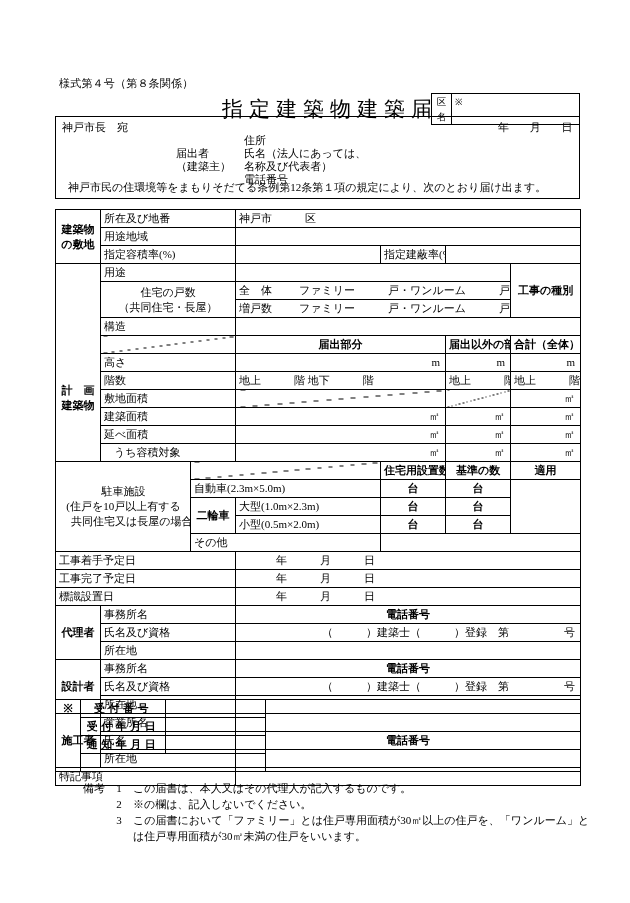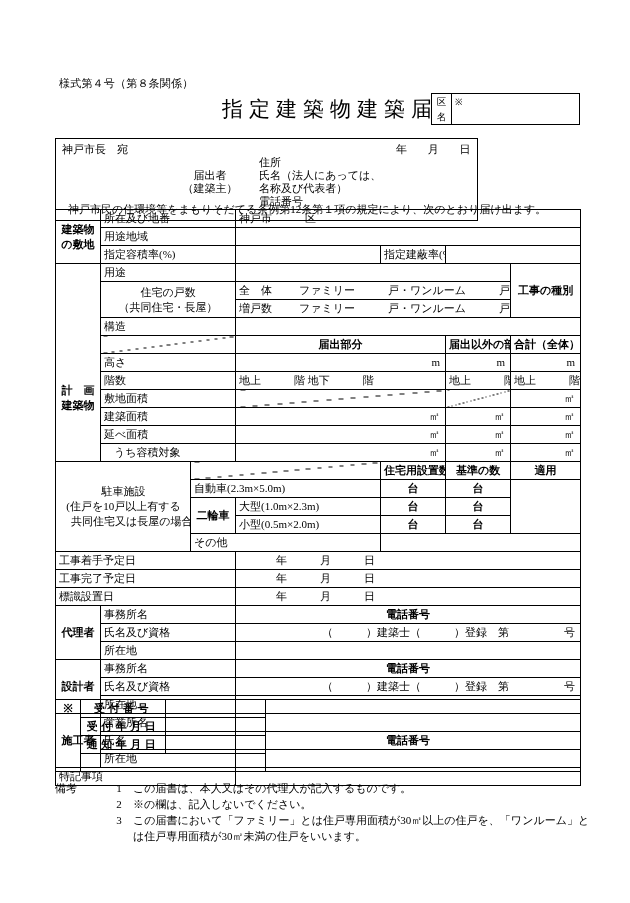--- a/index.html
+++ b/index.html
@@ -56,41 +56,41 @@
   .ward-label span { display: block; }
   .ward-value {
     flex: 1;
     font-size: 9px;
     padding: 1px 3px;
   }
 
   
   .intro {
     position: absolute;
-    left: 55px; top: 138px;
-    width: 423px; height: 83px;
+    left: 55px; top: 116px;
+    width: 525px; height: 83px;
     border: 1px solid #000;
     box-sizing: border-box;
   }
   .intro-addr {
     position: absolute; left: 6px; top: 3px;
     font-size: 11px; white-space: nowrap;
   }
   .intro-date {
     position: absolute; right: 6px; top: 3px;
     font-size: 11px; white-space: nowrap;
     letter-spacing: 0.5px;
   }
   .intro-date span { margin-left: 17px; }
   .applicant {
     position: absolute; left: 120px; top: 17px;
     font-size: 11px; line-height: 13px;
   }
   .applicant .row { white-space: nowrap; display: flex; }
-  .applicant .k { width: 68px; text-align: center; padding-right: 15px; }
+  .applicant .k { width: 68px; text-align: left; padding-right: 0; }
   .intro-note {
     position: absolute; left: 12px; bottom: 3px;
     font-size: 11px; white-space: nowrap;
   }
 
   
   table.main {
     position: absolute;
     left: 55px; top: 209px;
     width: 525px;
@@ -141,21 +141,21 @@
 
   
   .notes {
     position: absolute;
     left: 55px;
     width: 540px;
     font-size: 11px;
     line-height: 16px;
   }
   .notes .nrow { display: flex; align-items: flex-start; }
-  .notes .nlabel { width: 50px; flex: none; }
+  .notes .nlabel { width: 50px; flex: none; text-align: right; }
   .notes .nnum { width: 28px; flex: none; text-align: center; }
   .notes .ntext { flex: 1; }
 </style>
 </head>
 <body>
 
 <div class="page">
 
   <div class="form-code">様式第４号（第８条関係）</div>
 

